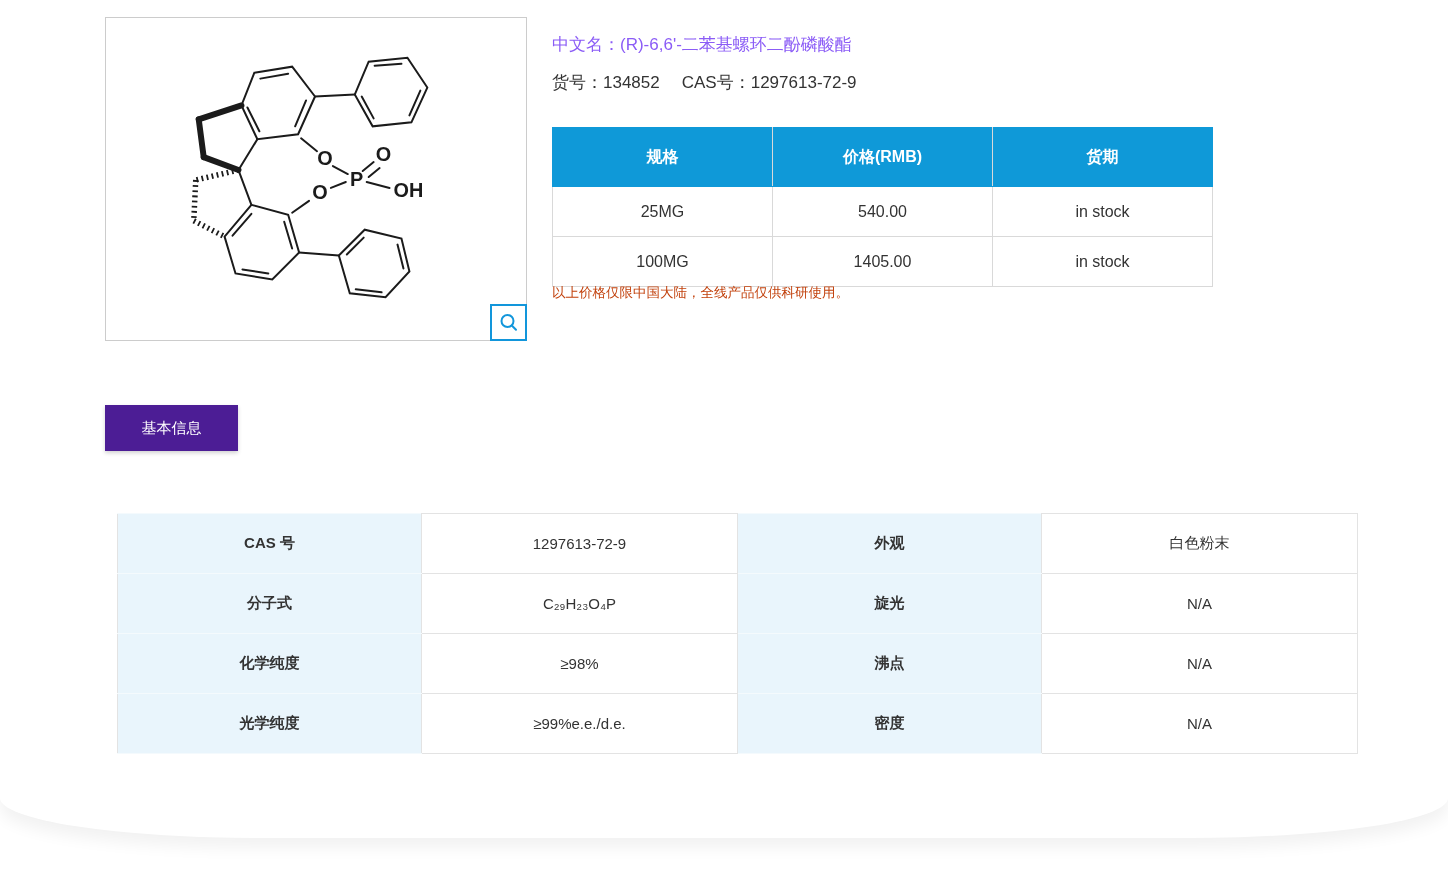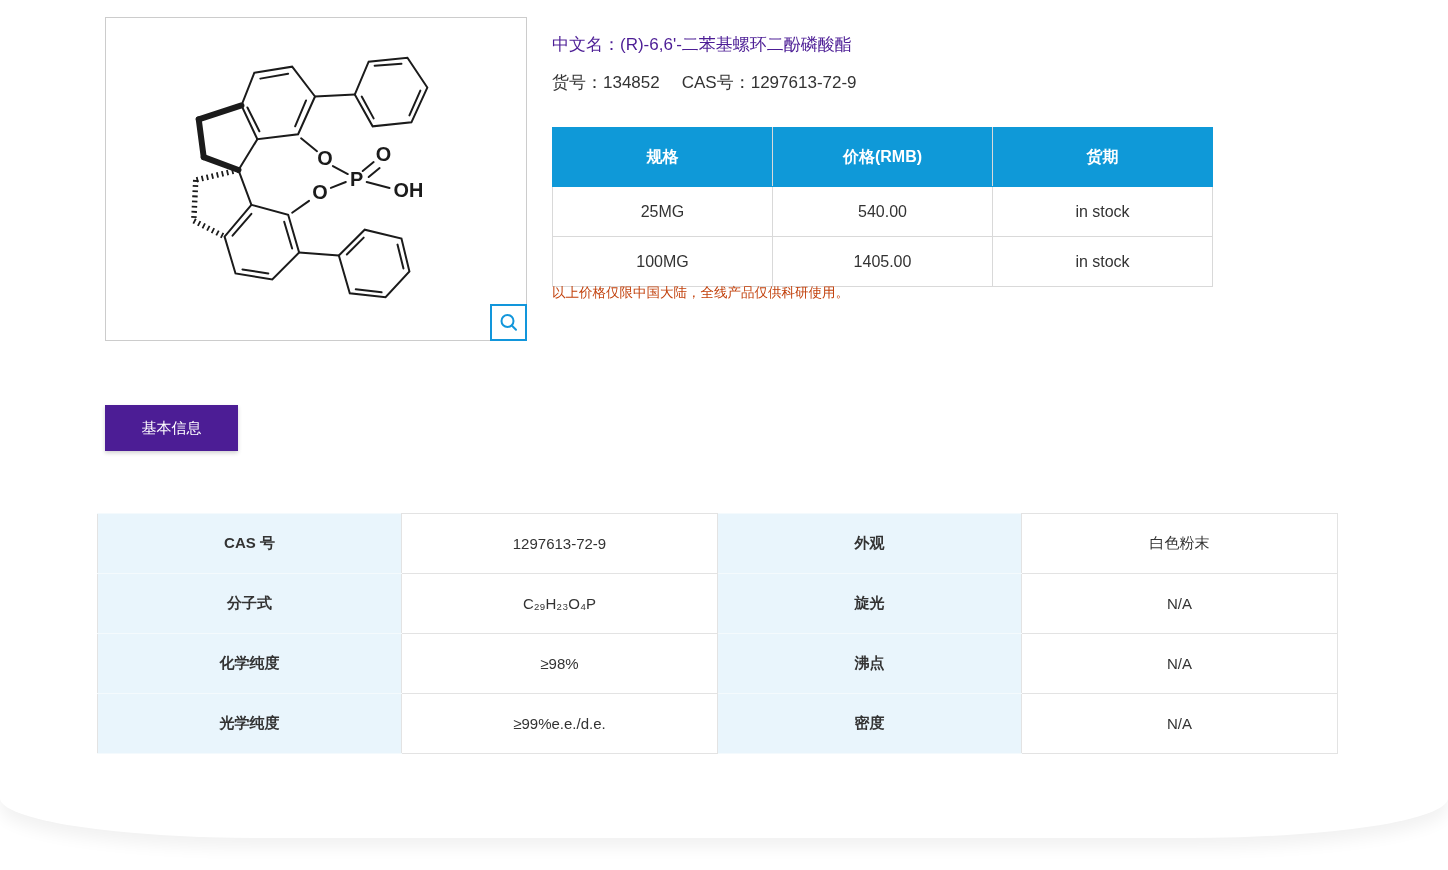--- a/index.html
+++ b/index.html
@@ -19,21 +19,21 @@
   .structure-box {
     position:absolute; left:105px; top:17px; width:422px; height:324px;
     border:1px solid #cccccc; background:#fff;
   }
   .zoom-btn {
     position:absolute; right:-1px; bottom:-1px; width:37px; height:37px;
     border:2px solid #1296db; background:#fff;
     display:flex; align-items:center; justify-content:center; cursor:pointer;
   }
   
-  .prod-line1 { position:absolute; left:552px; top:33px; font-size:17px; color:#4c1d95; }
+  .prod-line1 { position:absolute; left:552px; top:33px; font-size:17px; color:#8b5cf6; }
   .prod-line2 { position:absolute; left:552px; top:71px; font-size:17px; color:#333; }
   .prod-line2 .gap { display:inline-block; width:22px; }
   
   .price-table {
     position:absolute; left:552px; top:127px; width:661px;
     border-collapse:collapse; table-layout:fixed;
   }
   .price-table th {
     height:59px; background:#0f99d8; color:#ffffff;
     font-size:16px; font-weight:700; text-align:center;
@@ -49,21 +49,21 @@
   }
   
   .tab {
     position:absolute; left:105px; top:405px; width:133px; height:46px;
     background:#4c1d95; color:#fff; font-size:15px;
     display:flex; align-items:center; justify-content:center; cursor:pointer;
     box-shadow:0 2px 4px rgba(0,0,0,0.18);
   }
   
   .prop-table {
-    position:absolute; left:97px; top:513px; width:1240px;
+    position:absolute; left:117px; top:513px; width:1240px;
     border-collapse:collapse; table-layout:fixed;
   }
   .prop-table td {
     height:60px; text-align:center; font-size:15px; color:#333;
     border:1px solid #e3e3e3; background:#fff;
   }
   .prop-table td.lbl {
     background:#e9f5fc; font-weight:700;
     border-top:1px solid #f4fafd; border-bottom:1px solid #f4fafd;
   }

